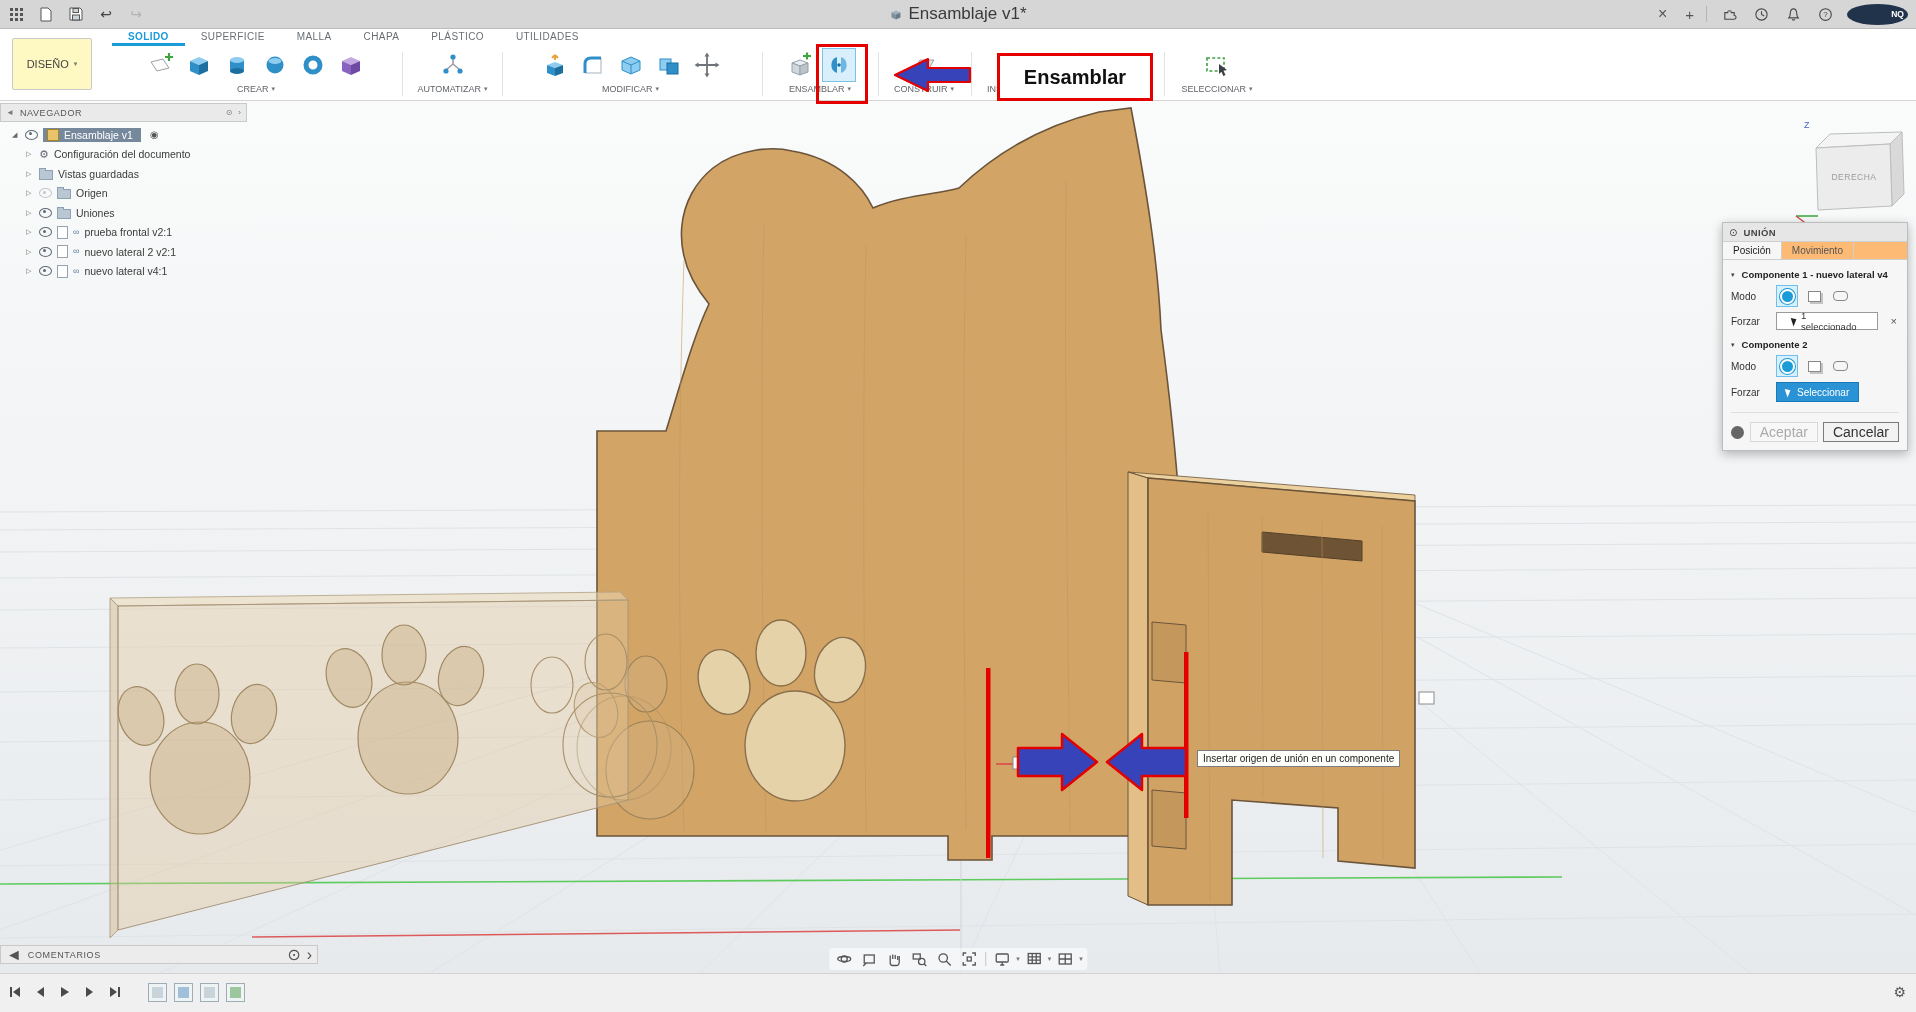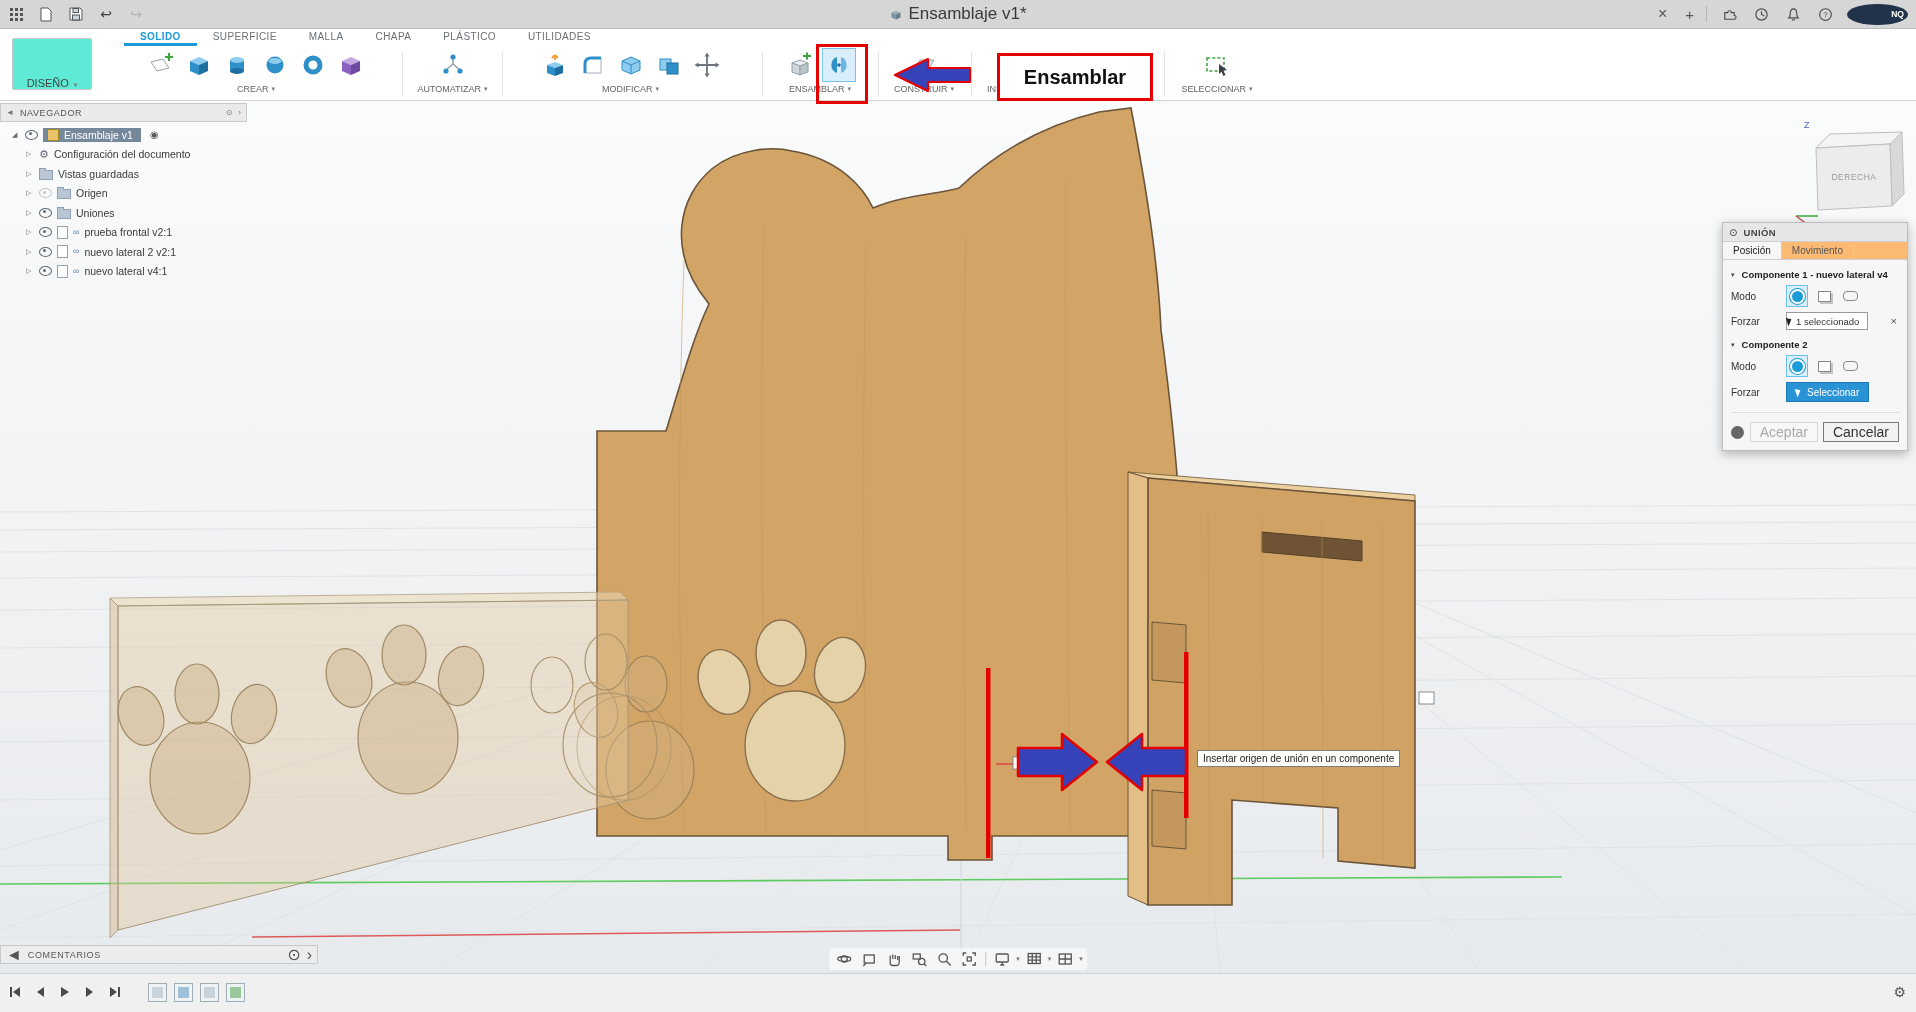--- a/index.html
+++ b/index.html
@@ -18,23 +18,23 @@
   .tb-right{position:absolute;right:8px;top:0;height:28px;display:flex;align-items:center;gap:12px;}
   .tb-close{font-size:16px;color:#555;cursor:pointer;margin-right:6px;}
   .tb-plus{font-size:15px;color:#555;cursor:pointer;}
   .tb-sep{width:1px;height:16px;background:#b5b5b5;}
   .avatar{width:21px;height:21px;border-radius:50%;background:#21334a;color:#fff;font-size:8.5px;
           display:flex;align-items:center;justify-content:center;font-weight:bold;cursor:pointer;padding-left:40px;}
   
   .ribbon{position:absolute;left:0;top:28px;width:100%;height:72px;background:#ffffff;
           border-bottom:1px solid #d5d5d5;z-index:20;}
   .design-btn{position:absolute;left:12px;top:10px;width:78px;height:50px;border:1px solid #c9c9c9;
-              border-radius:2px;background:#5eead4;display:flex;align-items:flex-end;justify-content:center;
+              border-radius:2px;background:#fef9c3;display:flex;align-items:center;justify-content:center;
               gap:5px;font-size:11px;color:#444;cursor:pointer;}
-  .rtabs{position:absolute;left:124px;top:0;display:flex;height:18px;}
+  .rtabs{position:absolute;left:112px;top:0;display:flex;height:18px;}
   .rtab{padding:3px 16px 0;font-size:10px;letter-spacing:.4px;color:#6a6f74;cursor:pointer;}
   .rtab.active{color:#1b9bd7;font-weight:bold;border-bottom:3px solid #1b9bd7;}
   .grp{position:absolute;top:19px;height:50px;text-align:center;}
   .grp .gicons{display:flex;justify-content:center;align-items:center;gap:6px;height:36px;}
   .grp .glbl{font-size:9px;color:#5f6368;margin-top:1px;display:flex;justify-content:center;gap:3px;align-items:center;}
   .ric{width:32px;height:32px;display:flex;align-items:center;justify-content:center;cursor:pointer;}
   .ric svg{width:26px;height:26px;}
   .ric.sel{background:#d9effb;border:1px solid #79c3ea;}
   .vsep{position:absolute;top:24px;height:44px;width:1px;background:#e3e3e3;}
   .caret{font-size:7px;color:#777;}
@@ -66,30 +66,30 @@
   .union{position:absolute;left:1722px;top:222px;width:184px;z-index:7;background:#f6f6f6;
          border:1px solid #bdbdbd;box-shadow:0 3px 10px rgba(0,0,0,.28);font-size:10px;}
   .uhead{height:18px;background:#e6e6e6;border-bottom:1px solid #cfcfcf;display:flex;align-items:center;
          gap:6px;padding:0 6px;color:#444;}
   .uhead .ut{font-size:9.5px;font-weight:bold;letter-spacing:.4px;}
   .utabs{display:flex;background:#fdba74;border-bottom:1px solid #cfcfcf;}
   .utab{padding:3px 10px;color:#555;border-right:1px solid #cfcfcf;cursor:pointer;}
   .utab.active{background:#f6f6f6;color:#222;}
   .usec{display:flex;align-items:center;gap:7px;margin:9px 8px 3px;font-size:9.5px;font-weight:bold;color:#222;}
   .usec .caret{color:#444;}
-  .urow{display:flex;align-items:center;margin:5px 8px;gap:21px;color:#333;}
+  .urow{display:flex;align-items:center;margin:5px 8px;gap:11px;color:#333;}
   .ulbl{width:34px;flex:0 0 auto;}
   .mics{display:flex;gap:6px;align-items:center;}
   .mic{width:20px;height:20px;display:flex;align-items:center;justify-content:center;cursor:pointer;}
   .mic.sel{background:#d9effb;border:1px solid #6cc1ec;}
   .mdot{width:11px;height:11px;border-radius:50%;background:#1b9bd7;border:2px solid #fff;box-shadow:0 0 0 1px #1b9bd7;}
   .msq{width:11px;height:9px;border:1.5px solid #888;background:#fff;box-shadow:2px 2px 0 #c4c4c4;}
   .mch{width:13px;height:8px;border:1.5px solid #888;border-radius:4px;}
   .selbox{display:flex;align-items:center;gap:4px;background:#fff;border:1px solid #9a9a9a;height:16px;
-          padding:0 0;flex:1;}
+          padding:0 15px;flex:1;}
   .cur{width:0;height:0;border-left:5px solid #222;border-top:3px solid transparent;
        border-bottom:6px solid transparent;transform:rotate(-18deg);flex:0 0 auto;}
   .cur.w{border-left-color:#fff;}
   .xbtn{color:#555;font-size:11px;cursor:pointer;padding:0 2px;}
   .selbtn{display:flex;align-items:center;gap:6px;background:#2a93d5;border:1px solid #1b7ab5;color:#fff;
           height:18px;padding:0 9px;cursor:pointer;}
   .ufoot{display:flex;align-items:center;gap:6px;margin:10px 8px 8px;border-top:1px solid #ddd;padding-top:9px;}
   .info{width:13px;height:13px;border-radius:50%;background:#666;color:#fff;font-size:9px;font-style:italic;
         display:flex;align-items:center;justify-content:center;font-family:"Liberation Serif",serif;}
   .ubtns{margin-left:auto;display:flex;gap:5px;}

